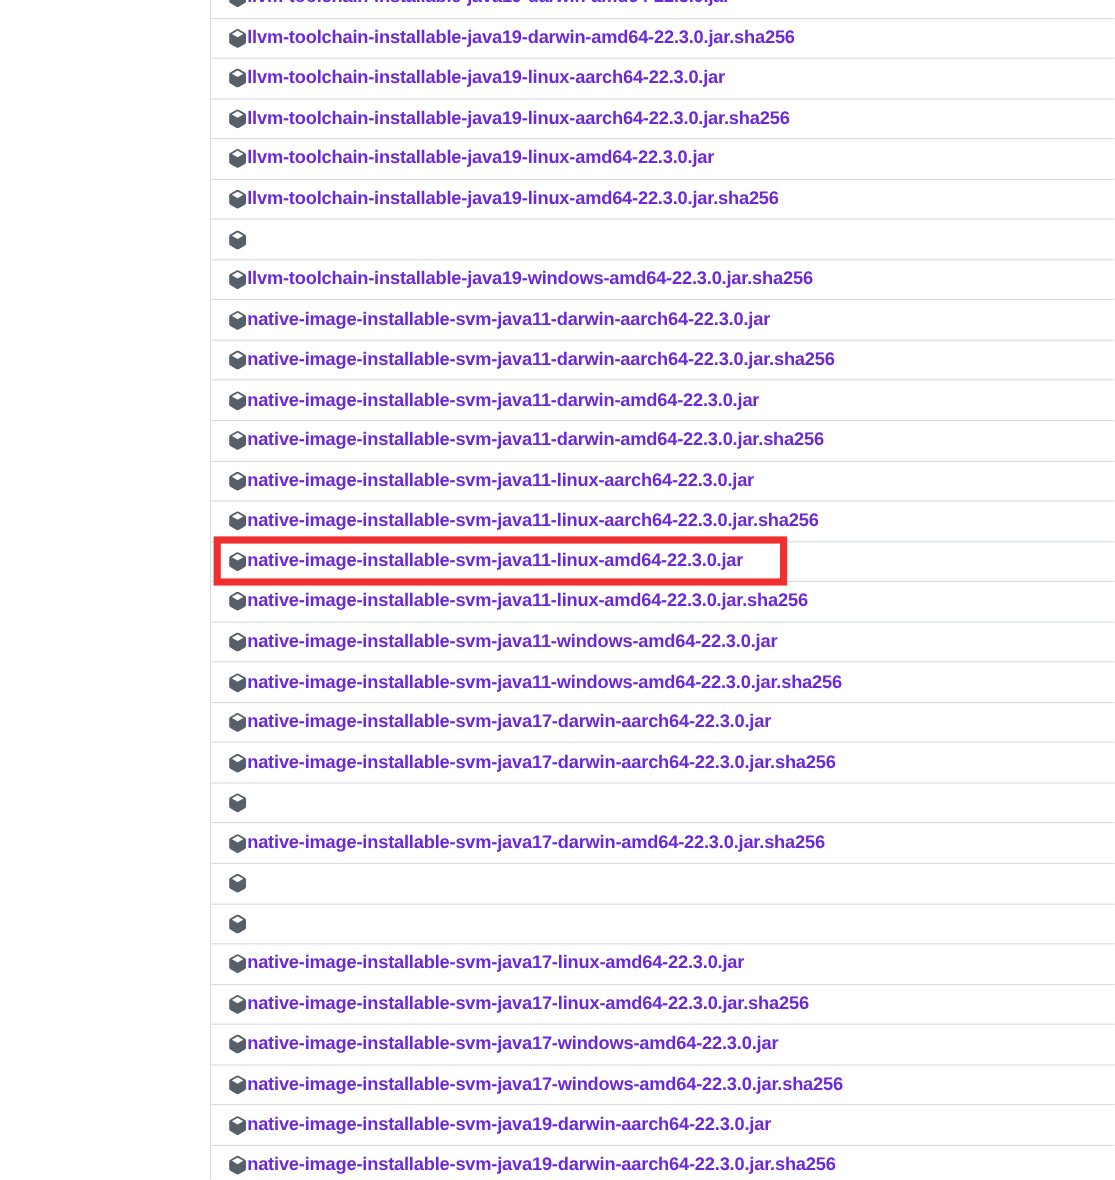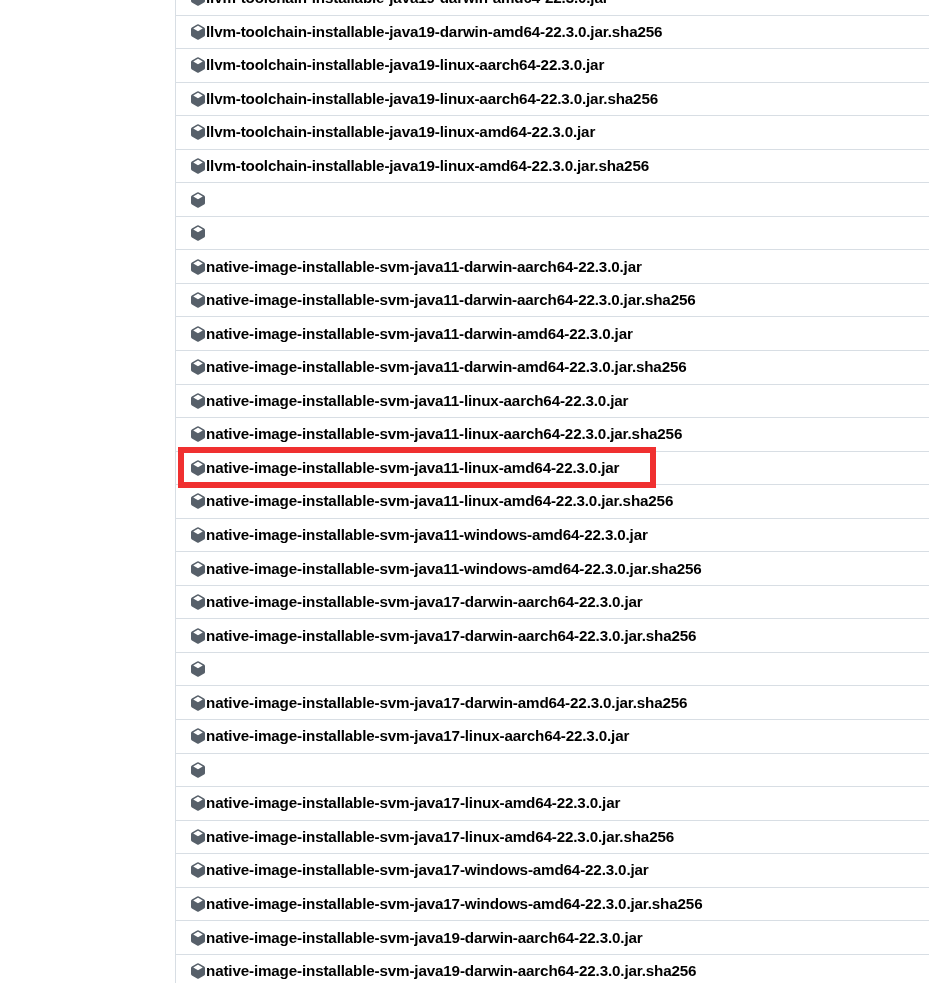--- a/index.html
+++ b/index.html
@@ -79,21 +79,21 @@
 
   .pkg-icon svg {
     display: block;
     width: 16px;
     height: 16px;
   }
 
   .asset-link {
     font-size: 15.2px;
     line-height: 20px;
-    color: #000000;
+    color: #6d28d9;
     text-decoration: none;
     font-weight: 600;
     letter-spacing: -0.15px;
     cursor: pointer;
   }
 
   
   #highlight-box {
     position: absolute;
     left: 178px;
@@ -170,20 +170,21 @@
             <path d="M8.878.392a1.75 1.75 0 0 0-1.756 0l-5.25 3.045A1.75 1.75 0 0 0 1 4.951v6.098c0 .624.332 1.2.872 1.514l5.25 3.045a1.75 1.75 0 0 0 1.756 0l5.25-3.045c.54-.313.872-.89.872-1.514V4.951c0-.624-.332-1.2-.872-1.514L8.878.392ZM7.875 1.69a.25.25 0 0 1 .25 0l4.63 2.685L8 7.133 3.245 4.375l4.63-2.685ZM2.5 5.677v5.372c0 .09.047.171.125.216l4.625 2.683V8.432Zm6.25 8.271 4.625-2.683a.25.25 0 0 0 .125-.216V5.677L8.75 8.432Z"></path>
           </svg>
         </span>
       </div>
       <div class="asset-row">
         <span class="pkg-icon">
           <svg viewBox="0 0 16 16" fill="currentColor" aria-hidden="true">
             <path d="M8.878.392a1.75 1.75 0 0 0-1.756 0l-5.25 3.045A1.75 1.75 0 0 0 1 4.951v6.098c0 .624.332 1.2.872 1.514l5.25 3.045a1.75 1.75 0 0 0 1.756 0l5.25-3.045c.54-.313.872-.89.872-1.514V4.951c0-.624-.332-1.2-.872-1.514L8.878.392ZM7.875 1.69a.25.25 0 0 1 .25 0l4.63 2.685L8 7.133 3.245 4.375l4.63-2.685ZM2.5 5.677v5.372c0 .09.047.171.125.216l4.625 2.683V8.432Zm6.25 8.271 4.625-2.683a.25.25 0 0 0 .125-.216V5.677L8.75 8.432Z"></path>
           </svg>
         </span>
+        <a class="asset-link" href="#">llvm-toolchain-installable-java19-windows-amd64-22.3.0.jar.sha256</a>
       </div>
       <div class="asset-row">
         <span class="pkg-icon">
           <svg viewBox="0 0 16 16" fill="currentColor" aria-hidden="true">
             <path d="M8.878.392a1.75 1.75 0 0 0-1.756 0l-5.25 3.045A1.75 1.75 0 0 0 1 4.951v6.098c0 .624.332 1.2.872 1.514l5.25 3.045a1.75 1.75 0 0 0 1.756 0l5.25-3.045c.54-.313.872-.89.872-1.514V4.951c0-.624-.332-1.2-.872-1.514L8.878.392ZM7.875 1.69a.25.25 0 0 1 .25 0l4.63 2.685L8 7.133 3.245 4.375l4.63-2.685ZM2.5 5.677v5.372c0 .09.047.171.125.216l4.625 2.683V8.432Zm6.25 8.271 4.625-2.683a.25.25 0 0 0 .125-.216V5.677L8.75 8.432Z"></path>
           </svg>
         </span>
         <a class="asset-link" href="#">native-image-installable-svm-java11-darwin-aarch64-22.3.0.jar</a>
       </div>
       <div class="asset-row">
@@ -288,21 +289,20 @@
           </svg>
         </span>
         <a class="asset-link" href="#">native-image-installable-svm-java17-darwin-amd64-22.3.0.jar.sha256</a>
       </div>
       <div class="asset-row">
         <span class="pkg-icon">
           <svg viewBox="0 0 16 16" fill="currentColor" aria-hidden="true">
             <path d="M8.878.392a1.75 1.75 0 0 0-1.756 0l-5.25 3.045A1.75 1.75 0 0 0 1 4.951v6.098c0 .624.332 1.2.872 1.514l5.25 3.045a1.75 1.75 0 0 0 1.756 0l5.25-3.045c.54-.313.872-.89.872-1.514V4.951c0-.624-.332-1.2-.872-1.514L8.878.392ZM7.875 1.69a.25.25 0 0 1 .25 0l4.63 2.685L8 7.133 3.245 4.375l4.63-2.685ZM2.5 5.677v5.372c0 .09.047.171.125.216l4.625 2.683V8.432Zm6.25 8.271 4.625-2.683a.25.25 0 0 0 .125-.216V5.677L8.75 8.432Z"></path>
           </svg>
         </span>
-        <a class="asset-link" href="#">native-image-installable-svm-java17-linux-aarch64-22.3.0.jar</a>
       </div>
       <div class="asset-row">
         <span class="pkg-icon">
           <svg viewBox="0 0 16 16" fill="currentColor" aria-hidden="true">
             <path d="M8.878.392a1.75 1.75 0 0 0-1.756 0l-5.25 3.045A1.75 1.75 0 0 0 1 4.951v6.098c0 .624.332 1.2.872 1.514l5.25 3.045a1.75 1.75 0 0 0 1.756 0l5.25-3.045c.54-.313.872-.89.872-1.514V4.951c0-.624-.332-1.2-.872-1.514L8.878.392ZM7.875 1.69a.25.25 0 0 1 .25 0l4.63 2.685L8 7.133 3.245 4.375l4.63-2.685ZM2.5 5.677v5.372c0 .09.047.171.125.216l4.625 2.683V8.432Zm6.25 8.271 4.625-2.683a.25.25 0 0 0 .125-.216V5.677L8.75 8.432Z"></path>
           </svg>
         </span>
       </div>
       <div class="asset-row">
         <span class="pkg-icon">

